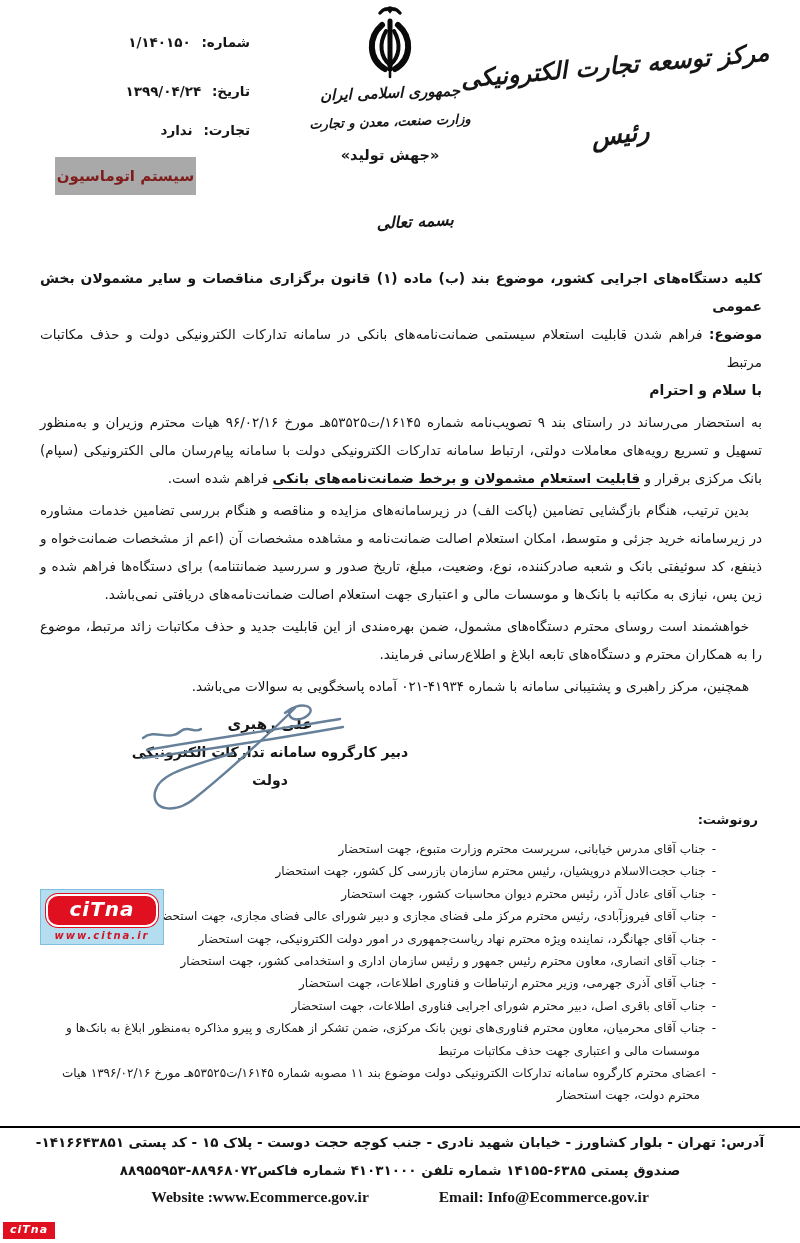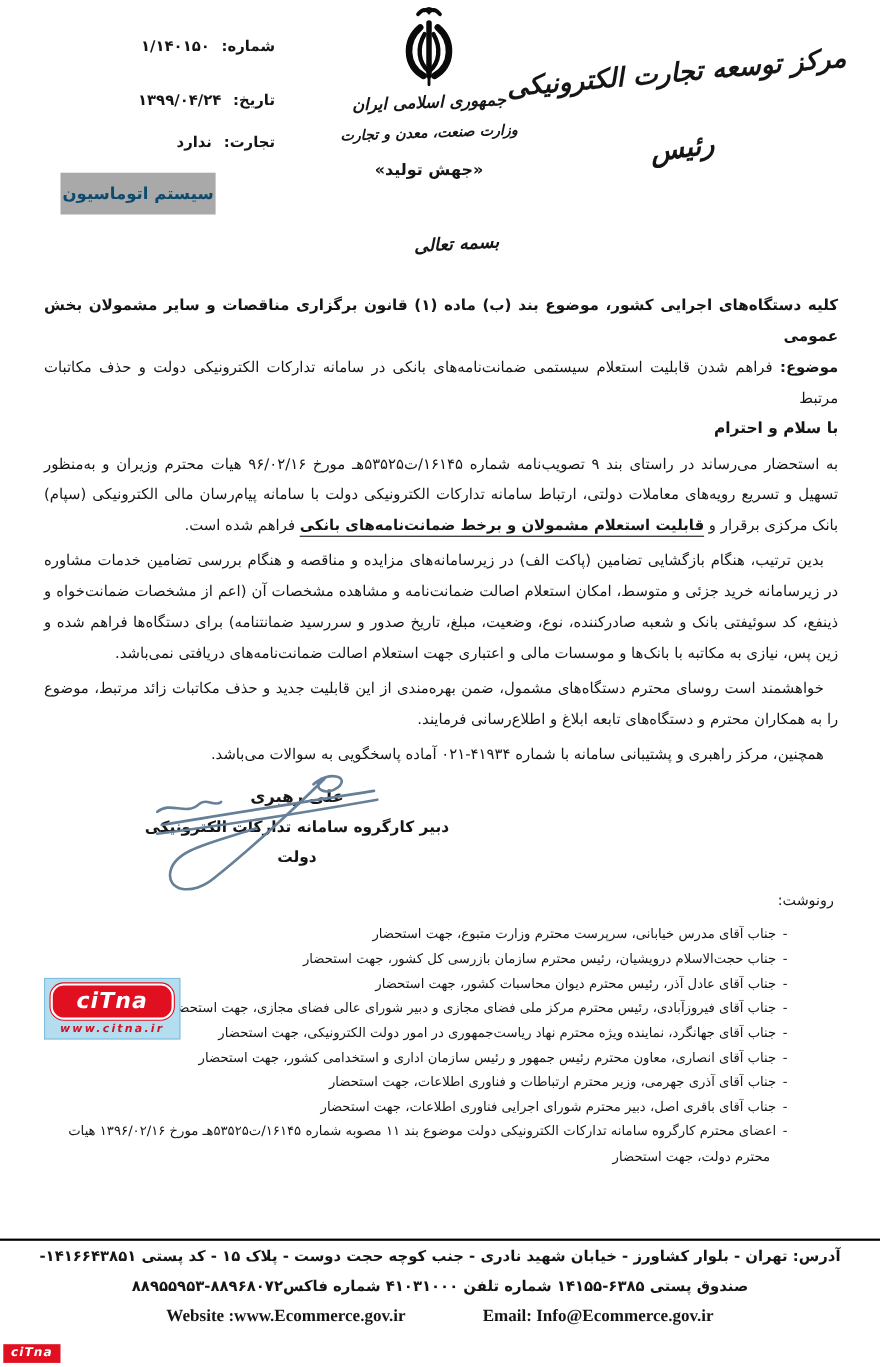--- a/index.html
+++ b/index.html
@@ -4,21 +4,21 @@
 <style>
   html,body{margin:0;padding:0;background:#e8e8e8;}
   .page{position:relative;width:800px;height:1243px;background:#ffffff;overflow:hidden;
         direction:rtl;font-family:"DejaVu Sans",sans-serif;color:#161616;margin:0 auto;}
   .b{font-weight:bold;}
 
   
   .meta-row{position:absolute;right:550px;white-space:nowrap;font-size:13.5px;font-weight:bold;}
   .meta-row .val{margin-right:6px;}
   .auto-badge{position:absolute;top:157px;left:55px;width:141px;height:38px;background:#a9a9a9;
-        color:#0c4a6e;font-weight:bold;font-size:15px;display:flex;align-items:center;justify-content:center;}
+        color:#7f1d1d;font-weight:bold;font-size:15px;display:flex;align-items:center;justify-content:center;}
 
   
   .center-head{position:absolute;top:6px;left:290px;width:200px;text-align:center;}
   .emblem{display:inline-block;}
   .republic{font-size:15px;font-style:italic;font-weight:bold;margin-top:0;white-space:nowrap;transform:rotate(-2deg);}
   .ministry{font-size:13px;font-style:italic;font-weight:bold;margin-top:12px;white-space:nowrap;transform:rotate(-2deg);}
   .slogan{font-size:14.5px;font-weight:bold;margin-top:18px;}
 
   
   .org-callig{position:absolute;top:52px;right:15px;width:340px;text-align:center;font-size:24px;
@@ -37,21 +37,21 @@
   .para.indent{text-indent:13px;}
   .emph{font-weight:bold;text-decoration:underline;text-underline-offset:5px;}
 
   
   .sig{position:relative;height:92px;margin-top:8px;}
   .sig-name{position:absolute;top:2px;left:150px;width:160px;text-align:center;font-weight:bold;font-size:15px;}
   .sig-title{position:absolute;top:30px;left:72px;width:316px;text-align:center;font-weight:bold;font-size:14px;}
   .sig-svg{position:absolute;top:-10px;left:95px;z-index:2;}
 
   
-  .cc-label{font-weight:normal;font-size:13px;margin:6px 4px 4px 0;}
+  .cc-label{font-weight:bold;font-size:13px;margin:6px 4px 4px 0;}
   .cc-list{margin-right:46px;}
   .cc-item{font-size:12px;line-height:22.4px;text-align:right;padding-right:16px;text-indent:-16px;}
   .cc-item .dash{margin-left:6px;}
 
   
   .citna{position:absolute;top:889px;left:40px;width:124px;background:#b5ddf0;border:1px solid #7fbede;
         padding:4px 5px 3px 5px;box-sizing:border-box;z-index:5;text-align:center;}
   .citna-red{background:#e01020;border:2px solid #ffffff;box-shadow:0 0 0 1px #e01020;border-radius:12px;
         color:#fff;font-weight:bold;font-size:20px;font-style:italic;line-height:1.05;padding:3px 0 5px 0;
         letter-spacing:1px;direction:ltr;}
@@ -142,20 +142,21 @@
     <div class="cc-label">رونوشت:</div>
     <div class="cc-list">
         <div class="cc-item"><span class="dash">-</span><span>جناب آقای مدرس خیابانی، سرپرست محترم وزارت متبوع، جهت استحضار</span></div>
         <div class="cc-item"><span class="dash">-</span><span>جناب حجت‌الاسلام درویشیان، رئیس محترم سازمان بازرسی کل کشور، جهت استحضار</span></div>
         <div class="cc-item"><span class="dash">-</span><span>جناب آقای عادل آذر، رئیس محترم دیوان محاسبات کشور، جهت استحضار</span></div>
         <div class="cc-item"><span class="dash">-</span><span>جناب آقای فیروزآبادی، رئیس محترم مرکز ملی فضای مجازی و دبیر شورای عالی فضای مجازی، جهت استحضار</span></div>
         <div class="cc-item"><span class="dash">-</span><span>جناب آقای جهانگرد، نماینده ویژه محترم نهاد ریاست‌جمهوری در امور دولت الکترونیکی، جهت استحضار</span></div>
         <div class="cc-item"><span class="dash">-</span><span>جناب آقای انصاری، معاون محترم رئیس جمهور و رئیس سازمان اداری و استخدامی کشور، جهت استحضار</span></div>
         <div class="cc-item"><span class="dash">-</span><span>جناب آقای آذری جهرمی، وزیر محترم ارتباطات و فناوری اطلاعات، جهت استحضار</span></div>
         <div class="cc-item"><span class="dash">-</span><span>جناب آقای باقری اصل، دبیر محترم شورای اجرایی فناوری اطلاعات، جهت استحضار</span></div>
+        <div class="cc-item"><span class="dash">-</span><span>جناب آقای محرمیان، معاون محترم فناوری‌های نوین بانک مرکزی، ضمن تشکر از همکاری و پیرو مذاکره به‌منظور ابلاغ به بانک‌ها و موسسات مالی و اعتباری جهت حذف مکاتبات مرتبط</span></div>
         <div class="cc-item"><span class="dash">-</span><span>اعضای محترم کارگروه سامانه تدارکات الکترونیکی دولت موضوع بند ۱۱ مصوبه شماره ۱۶۱۴۵/ت۵۳۵۲۵هـ مورخ ۱۳۹۶/۰۲/۱۶ هیات محترم دولت، جهت استحضار</span></div>
       </div>
   </div>
 
   <div class="citna">
     <div class="citna-red">ciTna</div>
     <div class="citna-url">www.citna.ir</div>
   </div>
 
   <div class="footer-rule"></div>

